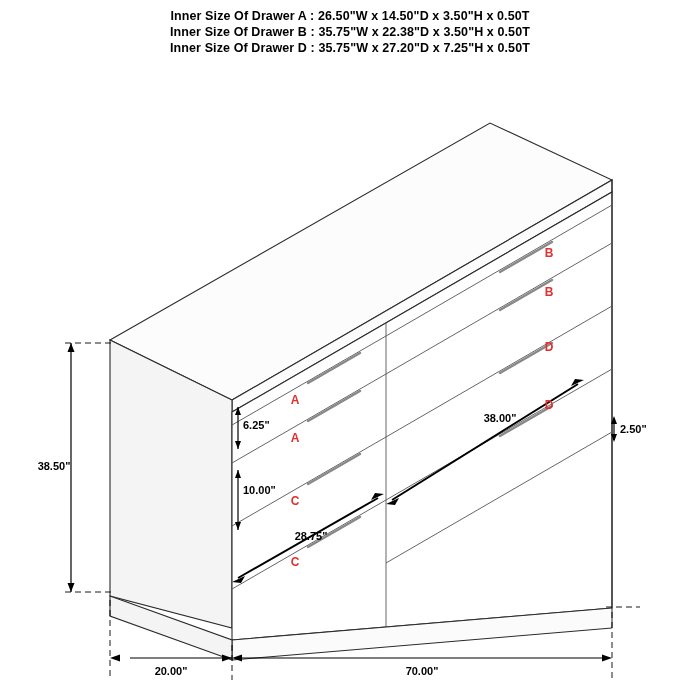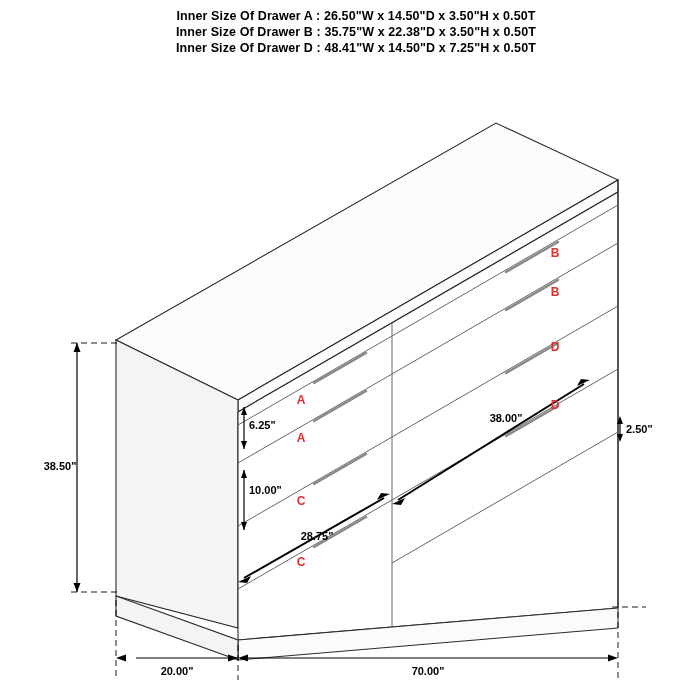--- a/index.html
+++ b/index.html
@@ -13,21 +13,20 @@
     font-family: "Liberation Sans", sans-serif;
     color: #000000;
     position: relative;
     overflow: hidden;
   }
   #stage {
     position: absolute;
     left: 0; top: 0;
     width: 576px;
     height: 700px;
-    margin-left: 6px;
   }
   .spec-list {
     position: absolute;
     left: 0;
     top: 8px;
     width: 700px;
     text-align: center;
     pointer-events: none;
   }
   .spec-line {
@@ -110,21 +109,21 @@
   }
 </style>
 </head>
 <body>
 
 <div id="stage">
 
   <div class="spec-list">
     <div class="spec-line">Inner Size Of Drawer A : 26.50"W x 14.50"D x 3.50"H x 0.50T</div>
     <div class="spec-line">Inner Size Of Drawer B : 35.75"W x 22.38"D x 3.50"H x 0.50T</div>
-    <div class="spec-line">Inner Size Of Drawer D : 48.41"W x 14.50"D x 7.25"H x 0.50T</div>
+    <div class="spec-line">Inner Size Of Drawer D : 35.75"W x 27.20"D x 7.25"H x 0.50T</div>
   </div>
 
   <svg id="drawing" viewBox="0 0 700 700">
 
     <polygon class="top-fill" points="110,340 490,123 612,180 232,400"></polygon>
 
     <polygon class="top-fill" points="232,400 612,180 612,192 232,412"></polygon>
 
     <polygon class="side-fill" points="110,340 232,400 232,628 110,596"></polygon>
 

